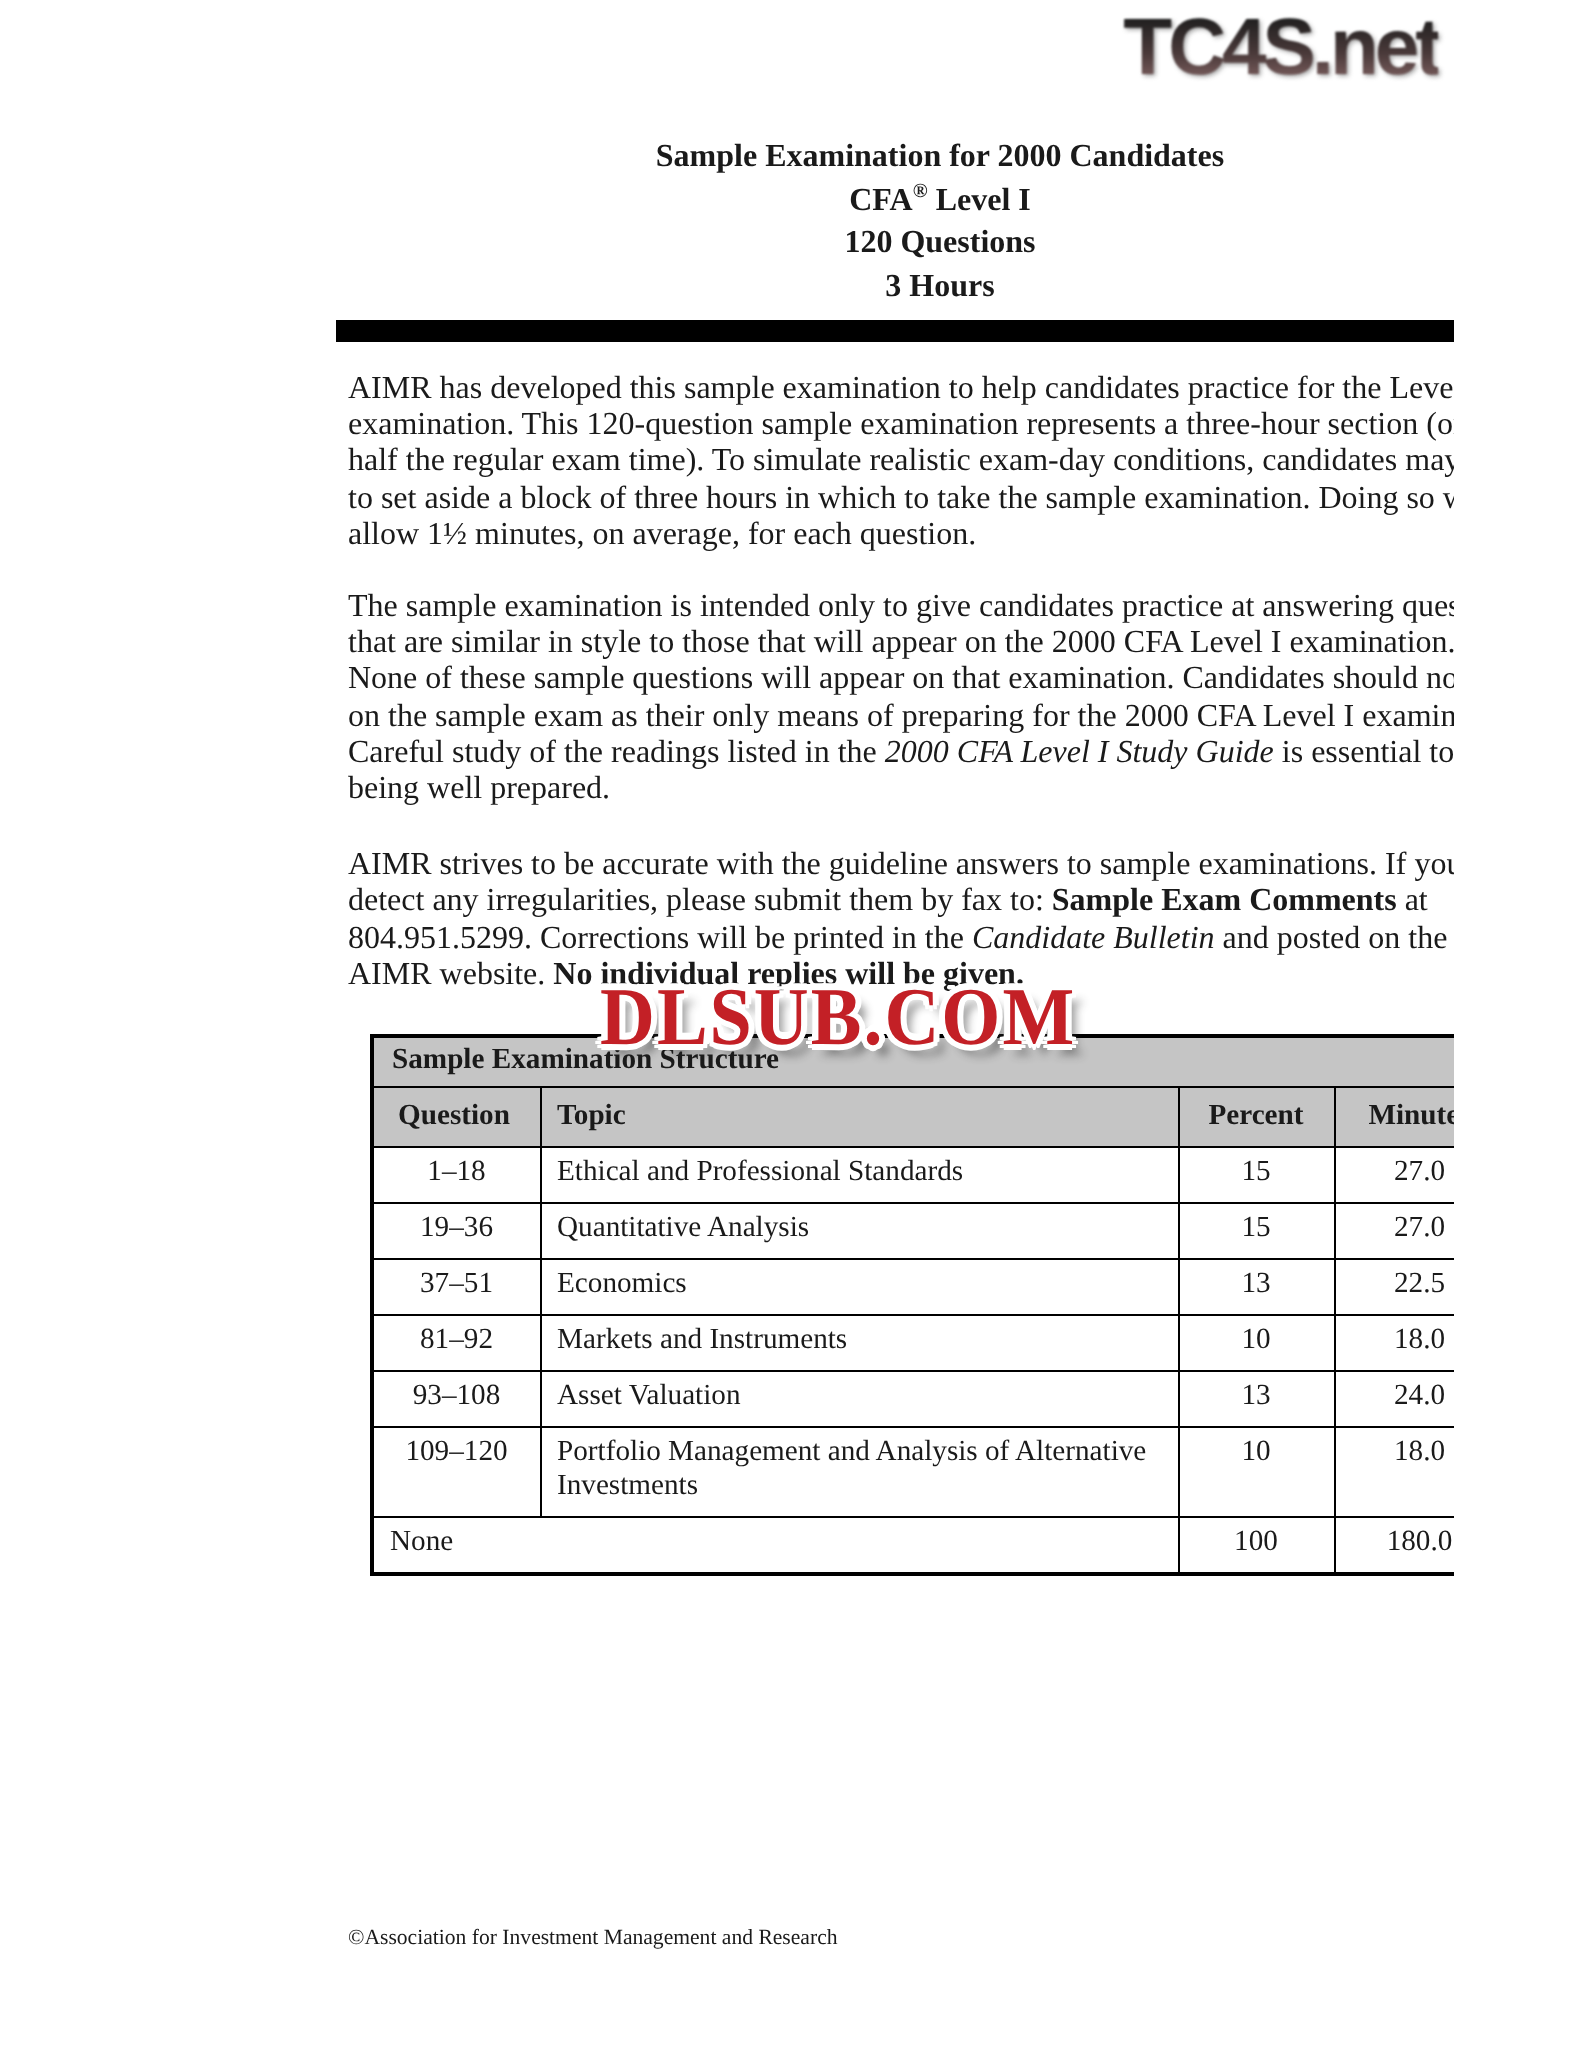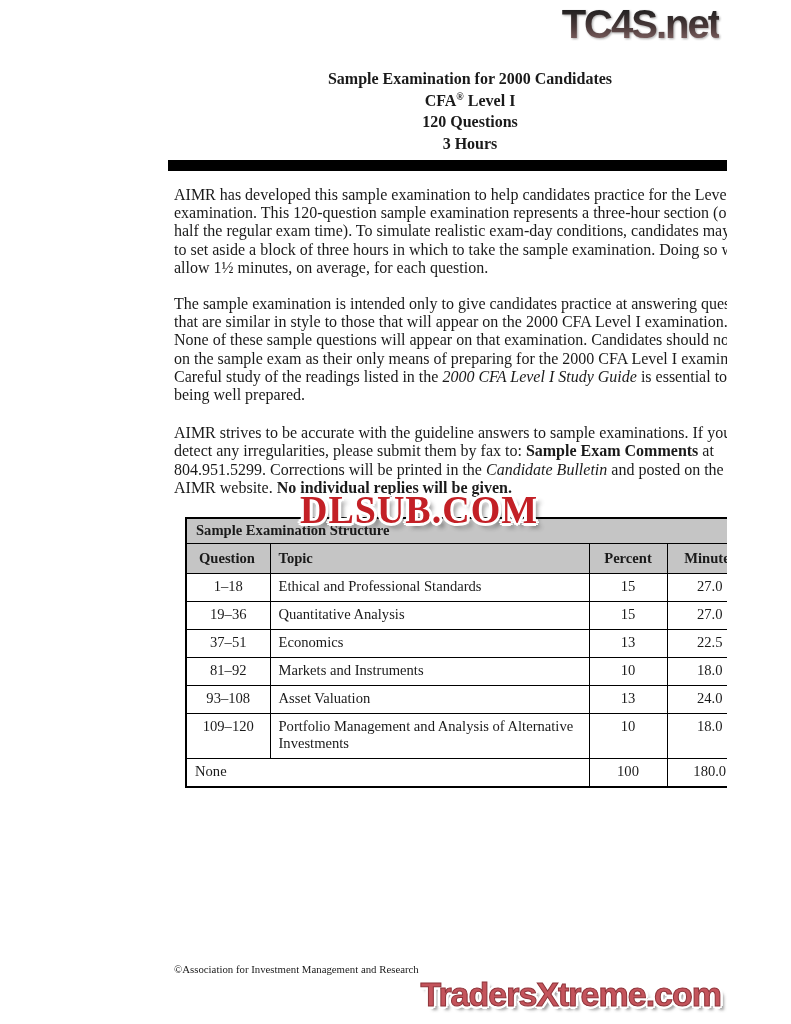--- a/index.html
+++ b/index.html
@@ -247,15 +247,14 @@
         </tbody>
     </table>
 
   </div>
 
   <div class="dlsub-watermark">DLSUB.COM</div>
 
   <div class="footer-copyright">©Association for Investment Management and Research</div>
   <div class="footer-page-number">1</div>
 
-  <div class="tx-logo">TradersXtreme.com</div>
 
 </div>
 
 </body></html>

